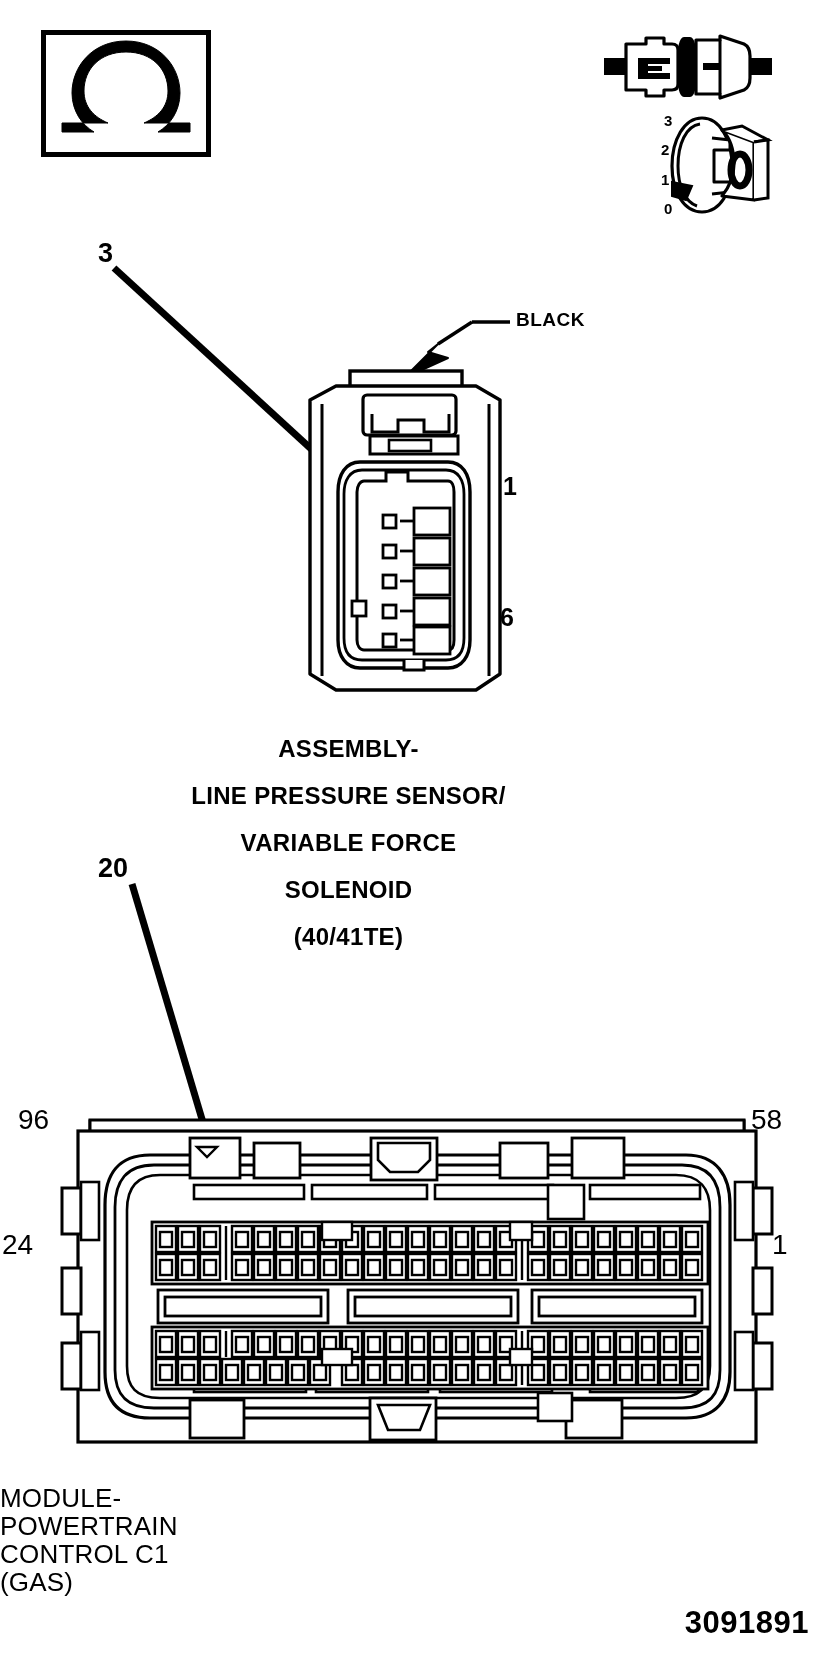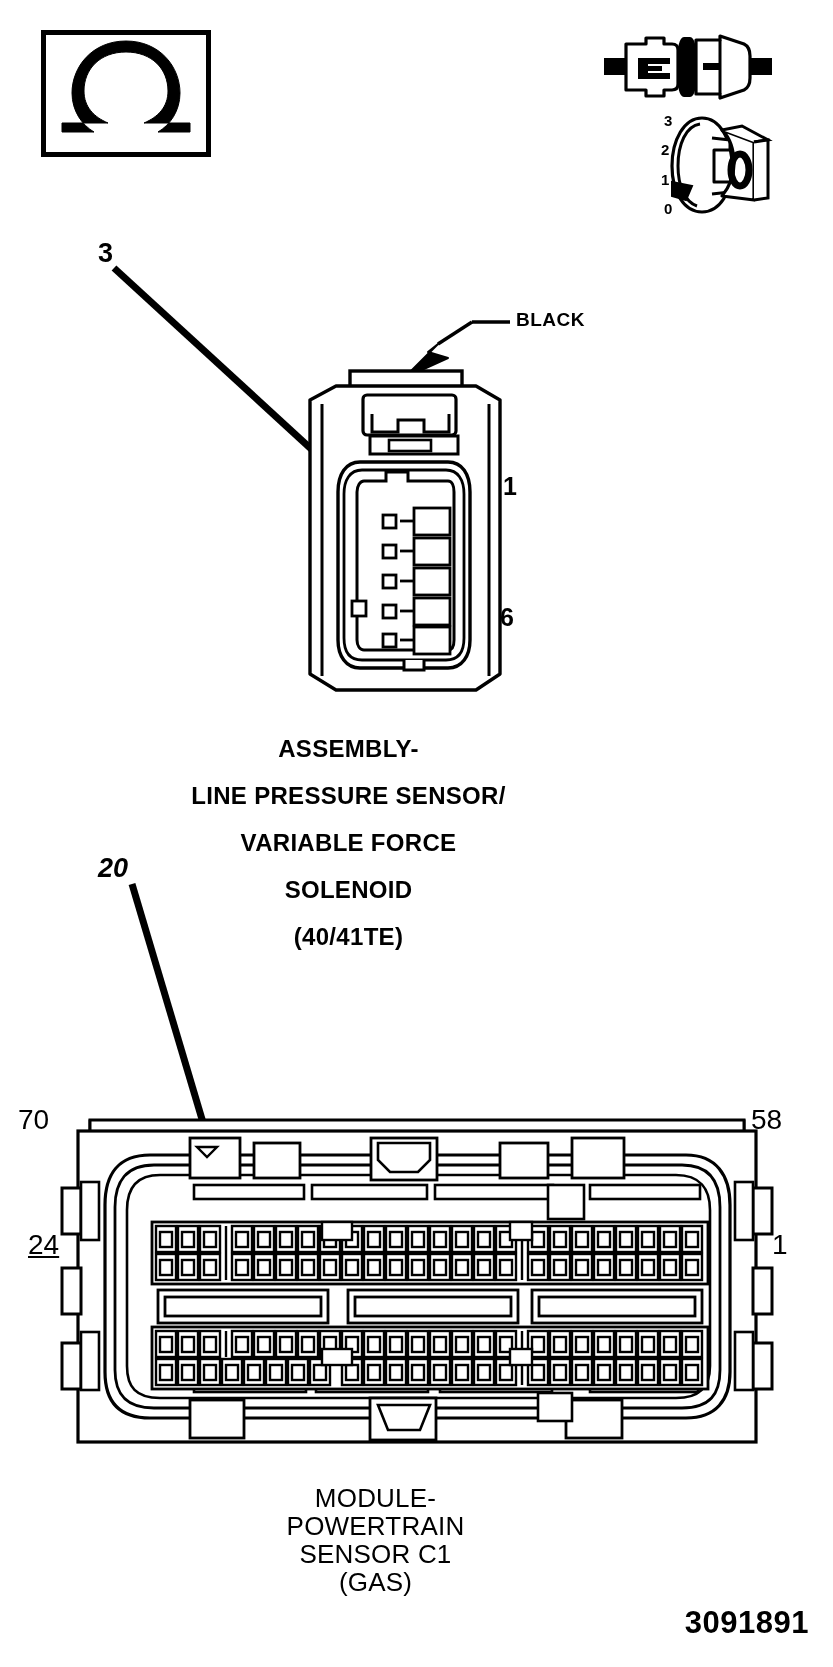--- a/index.html
+++ b/index.html
@@ -75,21 +75,21 @@
     font-size: 24px;
     letter-spacing: 0.3px;
   }
   .caption-sensor div { margin-bottom: 19px; }
   .caption-sensor div:last-child { margin-bottom: 0; margin-top: 12px; }
   
   .caption-module {
     position: absolute;
     left: 0;
     width: 751px;
-    text-align: center;
+    text-align: left;
     font-size: 26px;
     line-height: 1.08;
     letter-spacing: 0.2px;
   }
   
   .mod-num {
     font-size: 28px;
     font-weight: normal;
   }
   
@@ -553,29 +553,29 @@
   <div class="txt pin-num" style="left:500px; top:605px;">6</div>
 
   <div class="caption-sensor" style="top:735px;">
     <div>ASSEMBLY-</div>
     <div>LINE PRESSURE SENSOR/</div>
     <div>VARIABLE FORCE</div>
     <div>SOLENOID</div>
     <div>(40/41TE)</div>
   </div>
 
-  <div class="txt callout-num" style="left:98px; top:855px;font-style:italic;">20</div>
-
-  <div class="txt mod-num" style="left:18px; top:1106px;">70</div>
+  <div class="txt callout-num" style="left:98px; top:855px;">20</div>
+
+  <div class="txt mod-num" style="left:18px; top:1106px;">96</div>
   <div class="txt mod-num" style="left:751px; top:1106px;">58</div>
-  <div class="txt mod-num" style="left:28px; top:1231px;text-decoration:underline;">24</div>
+  <div class="txt mod-num" style="left:2px; top:1231px;">24</div>
   <div class="txt mod-num" style="left:772px; top:1231px;">1</div>
 
   <div class="caption-module" style="top:1484px;">
     <div>MODULE-</div>
     <div>POWERTRAIN</div>
-    <div>SENSOR C1</div>
+    <div>CONTROL C1</div>
     <div>(GAS)</div>
   </div>
 
   <div class="part-number" style="right:24px; top:1605px;text-align:center;">3091891</div>
 
 </div>
 
 </body></html>

